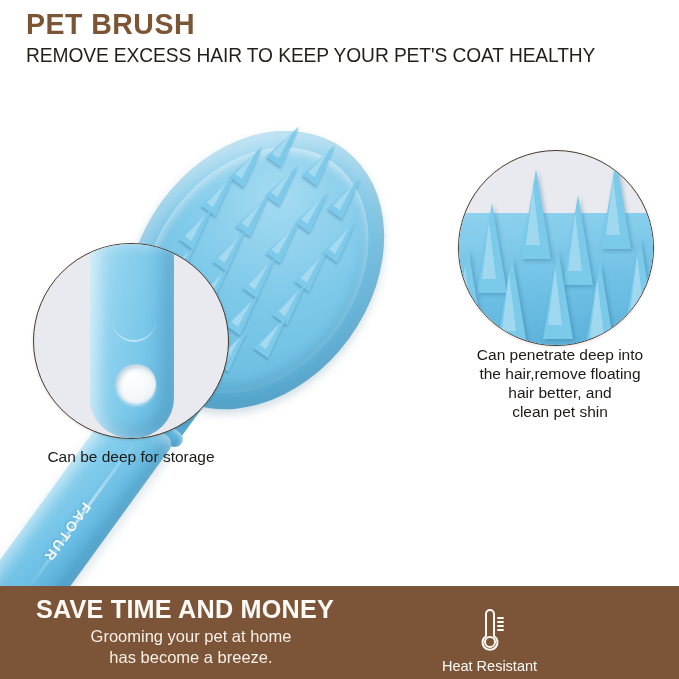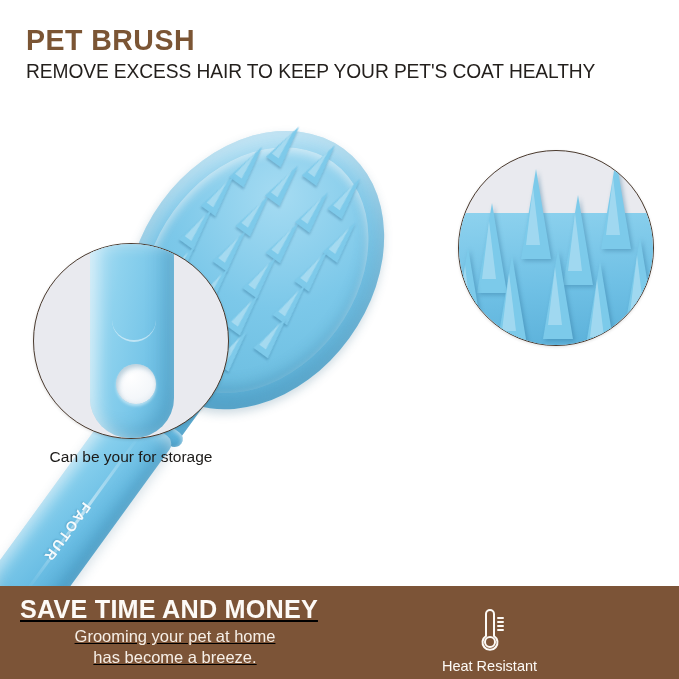--- a/index.html
+++ b/index.html
@@ -6,21 +6,21 @@
   html,body { width:679px; height:679px; }
   body {
     font-family:"Liberation Sans", sans-serif;
     background:#ffffff;
     position:relative;
     overflow:hidden;
   }
   .stage { position:absolute; inset:0; width:679px; height:679px; }
 
   
-  .header { position:absolute; left:26px; top:24px; width:640px; }
+  .header { position:absolute; left:26px; top:8px; width:640px; }
   .title {
     font-size:30px; font-weight:bold; letter-spacing:0.5px;
     color:#7b5534; line-height:1.05; font-family:"Liberation Sans", sans-serif;
     transform:scaleX(0.95); transform-origin:left center;
   }
   .subtitle {
     font-size:20px; color:#231f1c; line-height:1.2; margin-top:3px;
     letter-spacing:-0.1px; transform:scaleX(0.96); transform-origin:left center;
     white-space:nowrap;
   }
@@ -146,21 +146,21 @@
     width:0;height:0;border-left:7px solid transparent;border-right:7px solid transparent;
     border-bottom:58px solid rgba(255,255,255,.28);
   }
   .cap-right { left:448px; top:346px; width:224px; }
 
   
   .banner {
     position:absolute; left:0; top:586px; width:679px; height:93px;
     background:#7c5437;
   }
-  .b-left { position:absolute; left:20px; top:10px; width:310px;text-decoration:underline; }
+  .b-left { position:absolute; left:36px; top:10px; width:310px; }
   .b-head {
     color:#fdfaf6; font-size:26px; font-weight:bold; letter-spacing:0.2px;
     line-height:1.05; transform:scaleX(0.97); transform-origin:left center;
   }
   .b-sub { color:#f6efe7; font-size:16.5px; line-height:1.28; margin-top:3px; }
 
   .features { position:absolute; left:300px; top:20px; width:379px; height:87px; display:flex;gap:31px; }
   .feature { flex:1; display:flex; flex-direction:column; align-items:center; justify-content:flex-start; }
   .f-icon { height:50px; display:flex; align-items:center; justify-content:center; }
   .f-label { color:#fdfaf6; font-size:14.5px; margin-top:2px; white-space:nowrap; }
@@ -215,34 +215,38 @@
       </div>
     </div>
   </div>
 
   <div class="circle c-left">
     <div class="shaft">
       <div class="shaft-edge"></div>
     </div>
     <div class="hole"></div>
   </div>
-  <div class="cap cap-left">Can be your for storage</div>
+  <div class="cap cap-left">Can be deep for storage</div>
 
   <div class="circle c-right">
     <div class="bed"></div>
     <span class="mspike" style="left:18px;  top:52px;"></span>
     <span class="mspike" style="left:62px;  top:18px;"></span>
     <span class="mspike" style="left:104px; top:44px;"></span>
     <span class="mspike" style="left:142px; top:8px;"></span>
     <span class="mspike" style="left:-6px;  top:96px;"></span>
     <span class="mspike" style="left:38px;  top:104px;"></span>
     <span class="mspike" style="left:84px;  top:98px;"></span>
     <span class="mspike" style="left:126px; top:110px;"></span>
     <span class="mspike" style="left:166px; top:86px;"></span>
   </div>
+  <div class="cap cap-right">Can penetrate deep into
+the hair,remove floating
+hair better, and
+clean pet shin</div>
 
   <div class="banner">
     <div class="b-left">
       <div class="b-head">SAVE TIME AND MONEY</div>
       <div class="b-sub" style="white-space:pre-line;text-align:center;">Grooming your pet at home
 has become a breeze.</div>
     </div>
 
     <div class="features">
 

